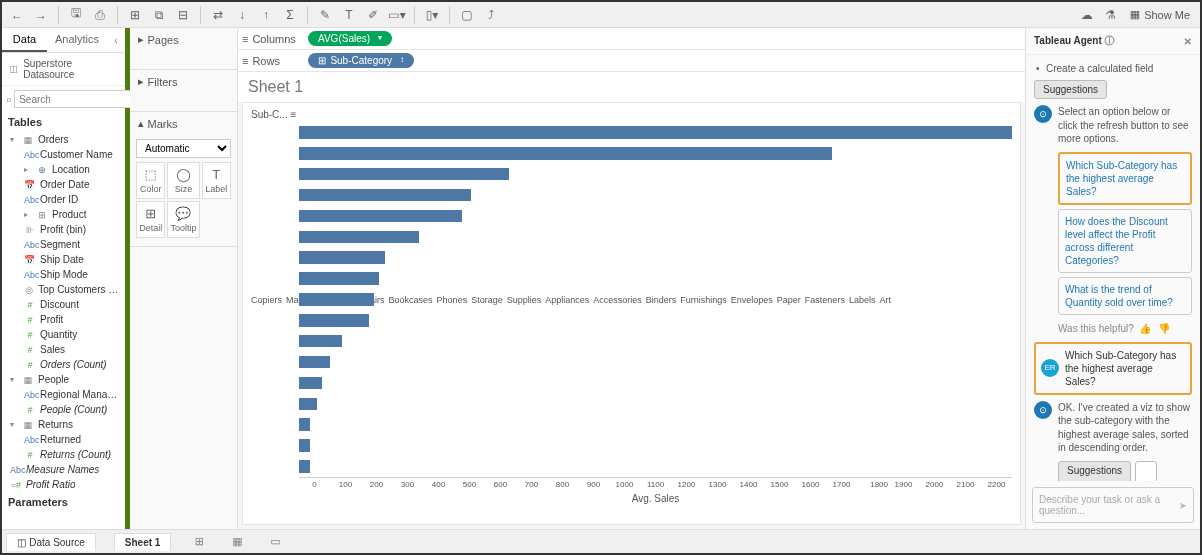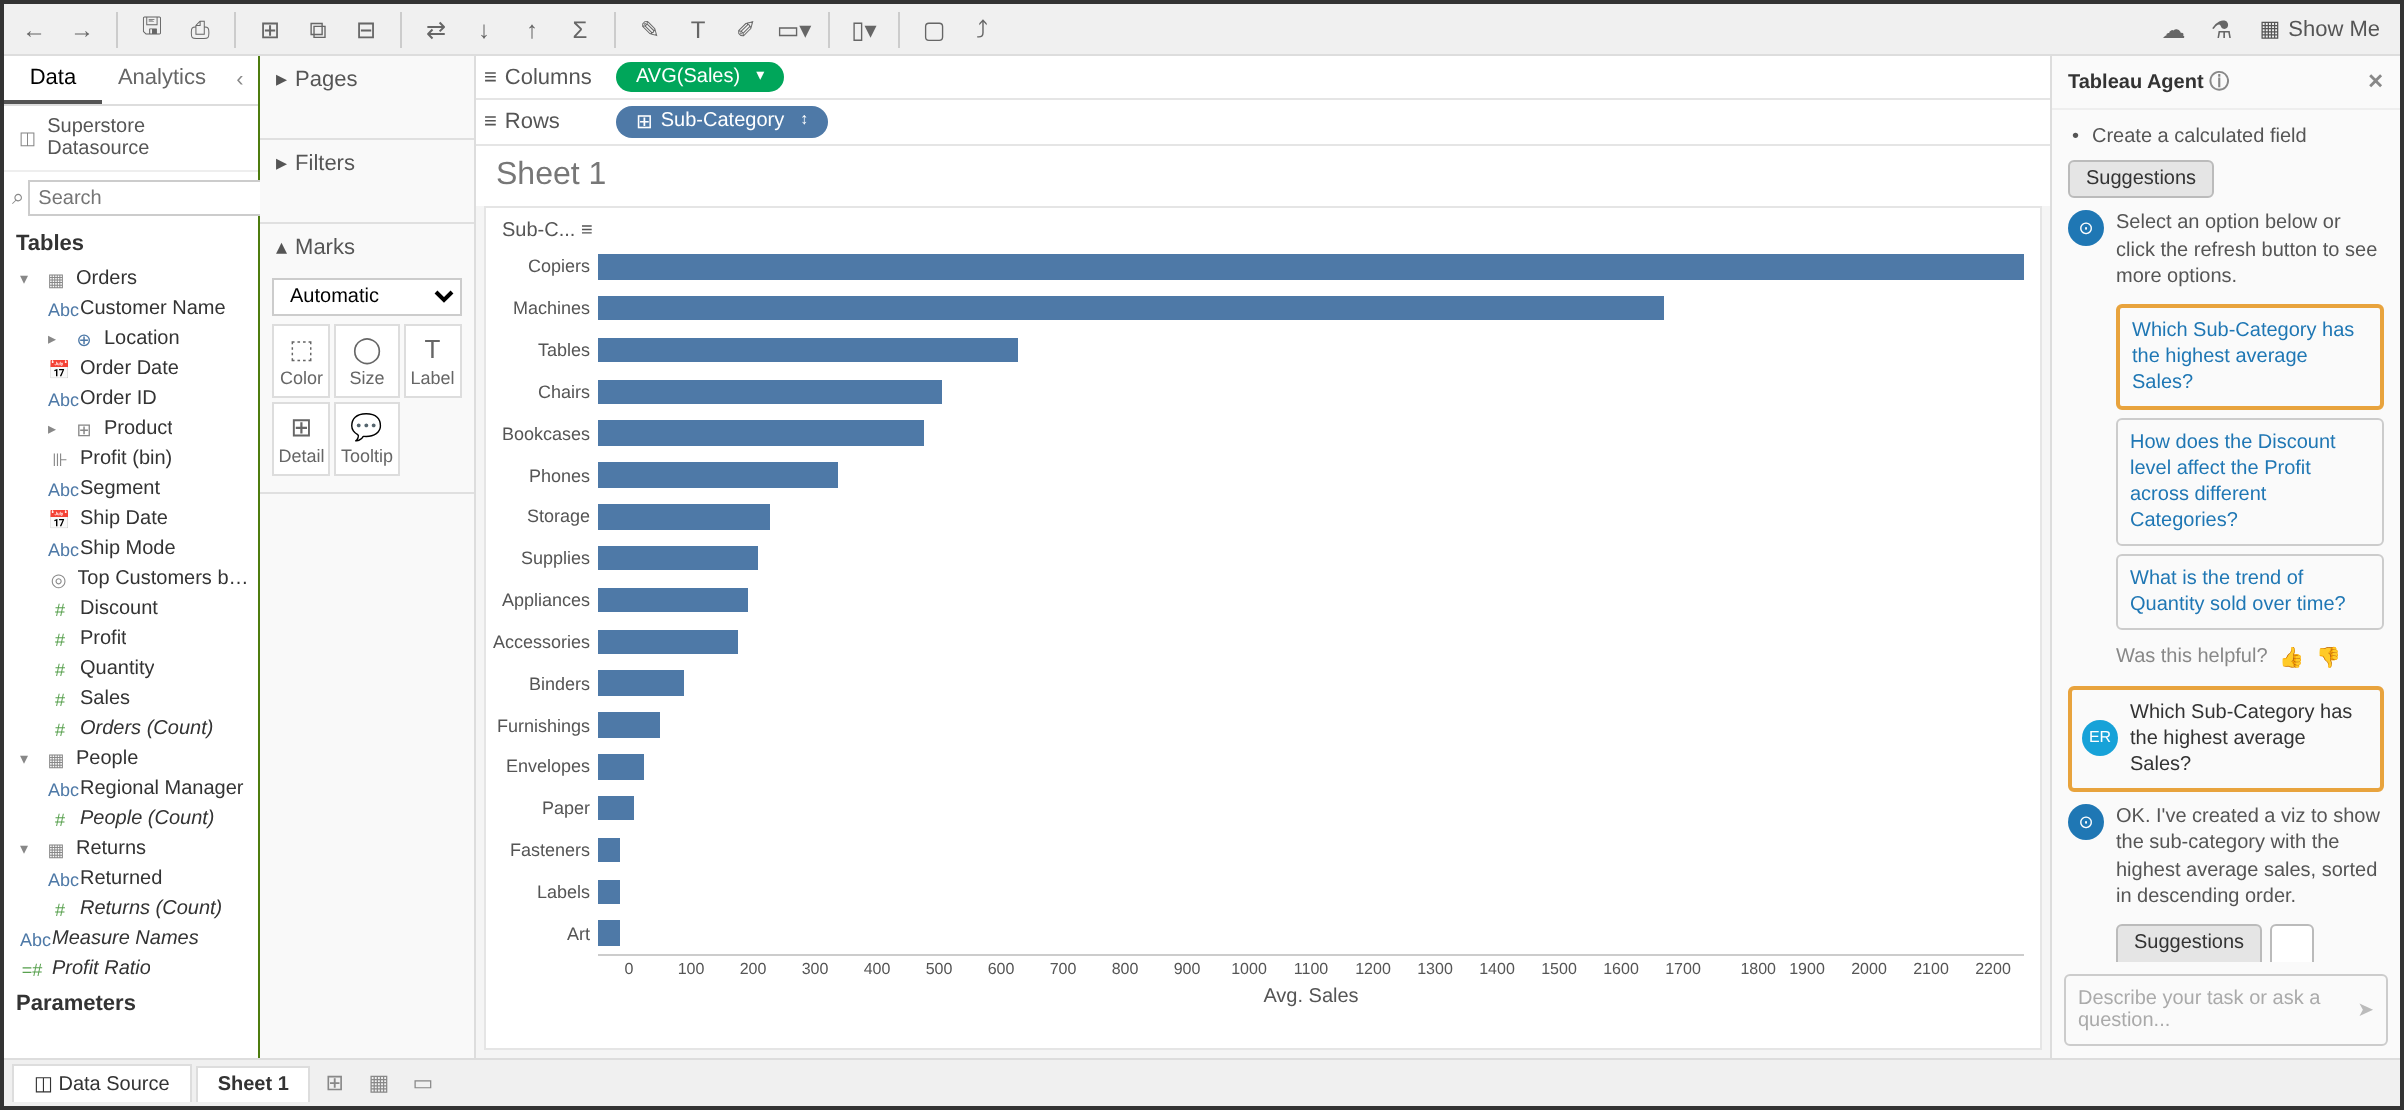--- a/index.html
+++ b/index.html
@@ -7,21 +7,21 @@
 .app { width: 1202px; height: 555px; display: flex; flex-direction: column; border: 2px solid #333; background: #fff; }
 
 .toolbar { height: 26px; background: #f0f0f0; border-bottom: 1px solid #ddd; display: flex; align-items: center; padding: 0 4px; gap: 2px; }
 .tb-btn { width: 22px; height: 20px; display: flex; align-items: center; justify-content: center; border-radius: 2px; cursor: pointer; color: #666; font-size: 12px; }
 .tb-sep { width: 1px; height: 18px; background: #ccc; margin: 0 4px; }
 .tb-spacer { flex: 1; }
 .showme { display: flex; align-items: center; gap: 4px; padding: 0 6px; cursor: pointer; color: #555; }
 
 .main { flex: 1; display: flex; min-height: 0; }
 
-.left-panel { width: 128px; border-right: 1px solid #4d7c0f; display: flex; flex-direction: column; background: #fff; }
+.left-panel { width: 128px; border-right: 5px solid #4d7c0f; display: flex; flex-direction: column; background: #fff; }
 .tabs { display: flex; border-bottom: 1px solid #ddd; }
 .tab { flex: 1; padding: 5px 8px; text-align: center; cursor: pointer; font-size: 11px; border-bottom: 2px solid transparent; color: #666; }
 .tab.active { color: #000; border-bottom-color: #555; background: #fff; }
 .tab-close { width: 18px; display: flex; align-items: center; justify-content: center; cursor: pointer; color: #888; }
 .datasource { padding: 5px 6px; display: flex; align-items: center; gap: 4px; color: #555; font-size: 10px; border-bottom: 1px solid #eee; }
 .search-row { padding: 4px; display: flex; gap: 2px; align-items: center; }
 .search-row .icon { width: 12px; color: #888; }
 .search-input { flex: 1; border: 1px solid #ccc; padding: 2px 4px; font-size: 10px; height: 18px; }
 .section-hdr { padding: 4px 6px; font-weight: bold; font-size: 11px; color: #333; }
 .tree { flex: 1; overflow-y: auto; font-size: 10px; }
@@ -48,21 +48,21 @@
 .rc-row { display: flex; align-items: center; padding: 3px 4px; border-bottom: 1px solid #e5e5e5; background: #fff; gap: 6px; }
 .rc-label { width: 60px; font-size: 11px; color: #555; display: flex; align-items: center; gap: 4px; }
 .pill { border-radius: 10px; padding: 2px 10px; font-size: 10px; color: #fff; display: inline-flex; align-items: flex-start; gap: 4px; }
 .pill.green { background: #00a65a; }
 .pill.blue { background: #4e79a7; }
 .pill .caret { font-size: 8px; margin-left: 4px; }
 .sheet-title { padding: 6px 10px; font-size: 16px; color: #777; background: #fff; }
 .chart-wrap { flex: 1; background: #fff; margin: 0 4px 4px; border: 1px solid #e5e5e5; padding: 4px 8px 20px; display: flex; flex-direction: column; min-height: 0; }
 .chart-header { font-size: 10px; color: #555; padding: 2px 0; }
 .chart-body { flex: 1; display: flex; min-height: 0; }
-.y-labels { width: 48px; display: flex; flex-direction: column; }
+.y-labels { width: 48px; display: flex; flex-direction: row; }
 .y-label { flex: 1; text-align: right; padding-right: 4px; font-size: 9px; color: #555; display: flex; align-items: center; justify-content: flex-end; }
 .bars { flex: 1; display: flex; flex-direction: column; position: relative; }
 .bar-row { flex: 1; display: flex; align-items: center; }
 .bar { background: #4e79a7; height: 60%; }
 .x-axis { display: flex; margin-left: 48px; padding-top: 2px; border-top: 1px solid #ccc; }
 .x-tick { font-size: 8px; color: #555; text-align: center; }
 .x-title { text-align: center; font-size: 10px; color: #555; padding-top: 4px; margin-left: 48px; }
 
 .agent { width: 175px; border-left: 1px solid #ddd; background: #fafafa; display: flex; flex-direction: column; font-size: 10px; }
 .agent-hdr { padding: 6px 8px; display: flex; align-items: center; justify-content: space-between; border-bottom: 1px solid #eee; font-weight: bold; }
@@ -76,21 +76,21 @@
 .agent-avatar.user { background: #17a2d8; font-size: 8px; }
 .agent-text { flex: 1; color: #555; line-height: 1.35; }
 .option-card { border: 1px solid #ccc; border-radius: 3px; padding: 5px 6px; margin: 4px 0 4px 24px; color: #1f77b4; cursor: pointer; line-height: 1.3; }
 .option-card.hl { border: 2px solid #e8a33d; }
 .option-card.user-echo { color: #333; margin-left: 0; display: flex; gap: 6px; align-items: center; padding: 5px; }
 .helpful { color: #888; padding: 4px 0 4px 24px; display: flex; align-items: center; gap: 6px; }
 .agent-actions { display: flex; gap: 4px; margin-left: 24px; }
 .refresh-btn { border: 1px solid #bbb; background: #fff; width: 22px; height: 22px; border-radius: 3px; display: flex; align-items: center; justify-content: center; cursor: pointer; }
 .agent-input { margin: 6px; border: 1px solid #ccc; border-radius: 3px; padding: 6px; color: #aaa; display: flex; align-items: center; justify-content: space-between; }
 
-.bottom-tabs { height: 24px; background: #f0f0f0; border-top: 1px solid #ddd; display: flex; align-items: center; padding: 0 4px; gap: 2px; }
+.bottom-tabs { height: 24px; background: #f0f0f0; border-top: 1px solid #ddd; display: flex; align-items: center; padding: 0 4px; gap: 18px; }
 .btab { padding: 3px 10px; background: #fff; border: 1px solid #ddd; border-bottom: none; font-size: 10px; cursor: pointer; }
 .btab.active { font-weight: bold; }
 .btab-icon { width: 20px; height: 18px; display: flex; align-items: center; justify-content: center; cursor: pointer; color: #888; }
 
 .status { height: 16px; background: #f0f0f0; border-top: 1px solid #ddd; font-size: 9px; color: #666; display: flex; align-items: center; padding: 0 6px; gap: 12px; }
 </style>
 </head>
 <body>
 
 <div class="app">

